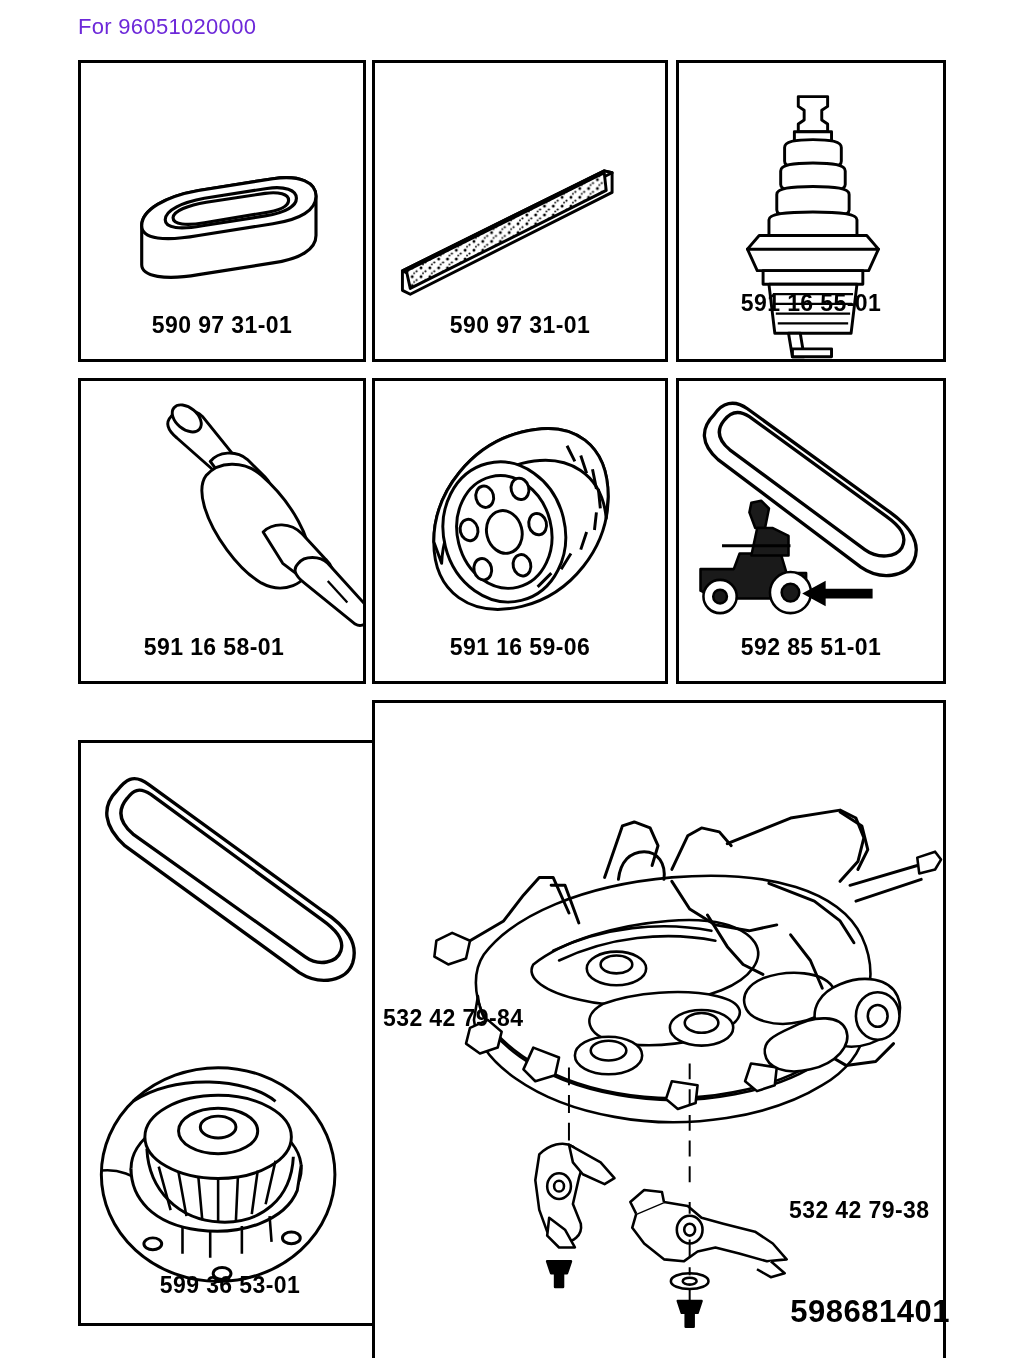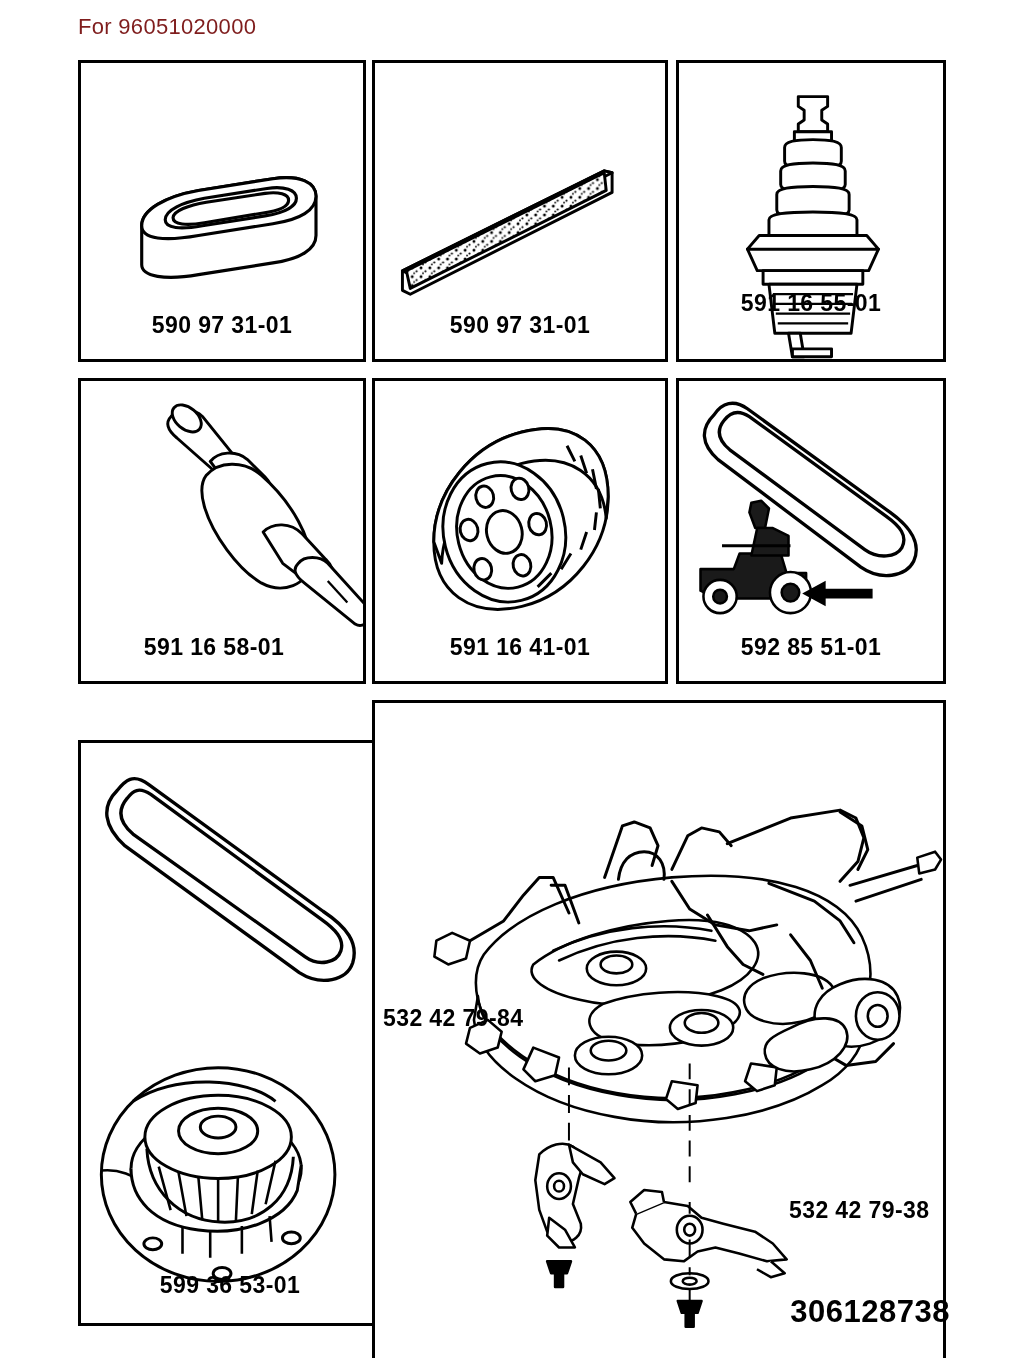--- a/index.html
+++ b/index.html
@@ -19,21 +19,21 @@
     position: relative;
     width: 1024px;
     height: 1358px;
   }
   .header-text {
     position: absolute;
     left: 78px;
     top: 14px;
     font-size: 22px;
     letter-spacing: 0.3px;
-    color: #7f1d1d;
+    color: #6d28d9;
   }
   .footer-code {
     position: absolute;
     right: 74px;
     bottom: 28px;
     font-size: 31px;
     font-weight: bold;
     letter-spacing: 0.5px;
   }
   .cell {
@@ -149,21 +149,21 @@
         <ellipse cx="132" cy="154" rx="18" ry="22" transform="rotate(-14 132 154)"></ellipse>
         <ellipse cx="112" cy="118" rx="9" ry="11" transform="rotate(-14 112 118)"></ellipse>
         <ellipse cx="148" cy="110" rx="9" ry="11" transform="rotate(-14 148 110)"></ellipse>
         <ellipse cx="166" cy="146" rx="9" ry="11" transform="rotate(-14 166 146)"></ellipse>
         <ellipse cx="150" cy="188" rx="9" ry="11" transform="rotate(-14 150 188)"></ellipse>
         <ellipse cx="110" cy="192" rx="9" ry="11" transform="rotate(-14 110 192)"></ellipse>
         <ellipse cx="96" cy="152" rx="9" ry="11" transform="rotate(-14 96 152)"></ellipse>
         <path d="M196 66 L204 82 M210 76 L216 94 M222 90 L226 110 M228 110 L230 130 M226 134 L224 152 M216 154 L210 172 M200 176 L190 192 M180 196 L166 210"></path>
       </g>
     </svg>
-    <div class="caption" style="left:0; right:0; text-align:center; bottom:20px;">591 16 41-01</div>
+    <div class="caption" style="left:0; right:0; text-align:center; bottom:20px;">591 16 59-06</div>
   </div>
 
   <div class="cell" style="left:676px; top:378px; width:270px; height:306px;">
     <svg class="art" viewBox="0 0 270 306">
       <g stroke="#000" stroke-width="3.4" stroke-linejoin="round" fill="none">
         <path d="M36 34 C22 48 22 64 40 80 L186 190 C206 204 232 200 240 184 C248 166 238 150 216 134 L70 28 C56 18 44 22 36 34 Z"></path>
         <path d="M46 40 C38 50 40 60 52 70 L190 172 C204 182 222 180 228 170 C234 158 226 148 212 138 L72 36 C60 28 52 32 46 40 Z"></path>
       </g>
       <g stroke="#000" stroke-width="2.6" stroke-linejoin="round" fill="#fff">
         <path d="M22 192 L22 214 L38 222 L130 222 L130 196 L110 196 L104 176 L62 176 L56 192 Z" fill="#1a1a1a"></path>
@@ -282,15 +282,15 @@
       <g stroke="#000" stroke-width="2" fill="none">
         <path d="M196 304 L196 322 M196 332 L196 350 M196 360 L196 378"></path>
         <path d="M318 300 L318 316 M318 326 L318 342 M318 352 L318 368 M318 378 L318 394 M318 404 L318 420 M318 440 L318 452 M318 478 L318 496 M318 506 L318 514 M318 528 L318 544"></path>
       </g>
     </svg>
 
     <div class="lbl" style="left:8px; top:302px;">532 42 79-84</div>
     <div class="lbl" style="left:414px; top:494px;">532 42 79-38</div>
   </div>
 
-  <div class="footer-code">306128738</div>
+  <div class="footer-code">598681401</div>
 
 </div>
 
 </body></html>

